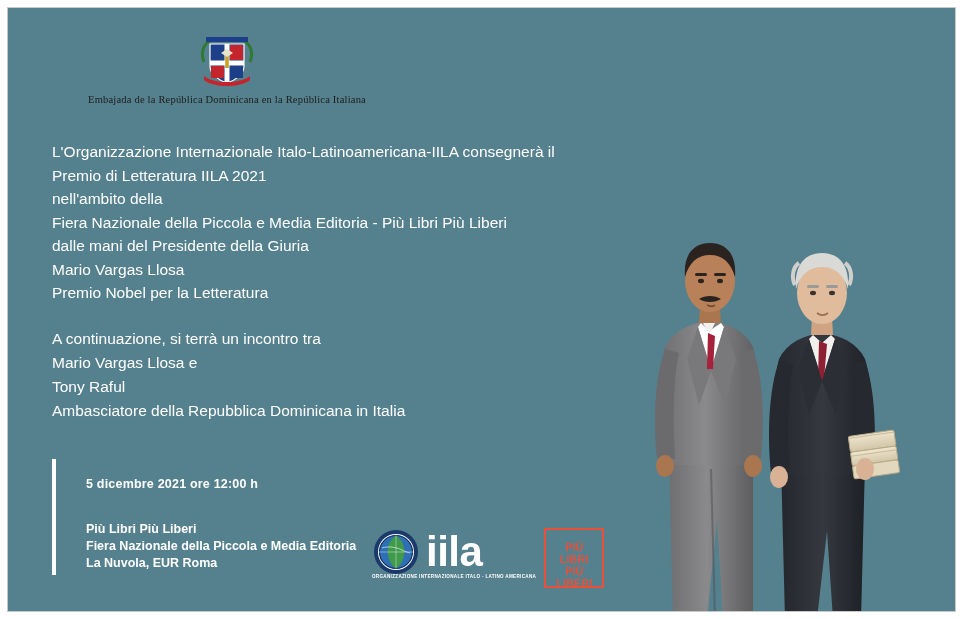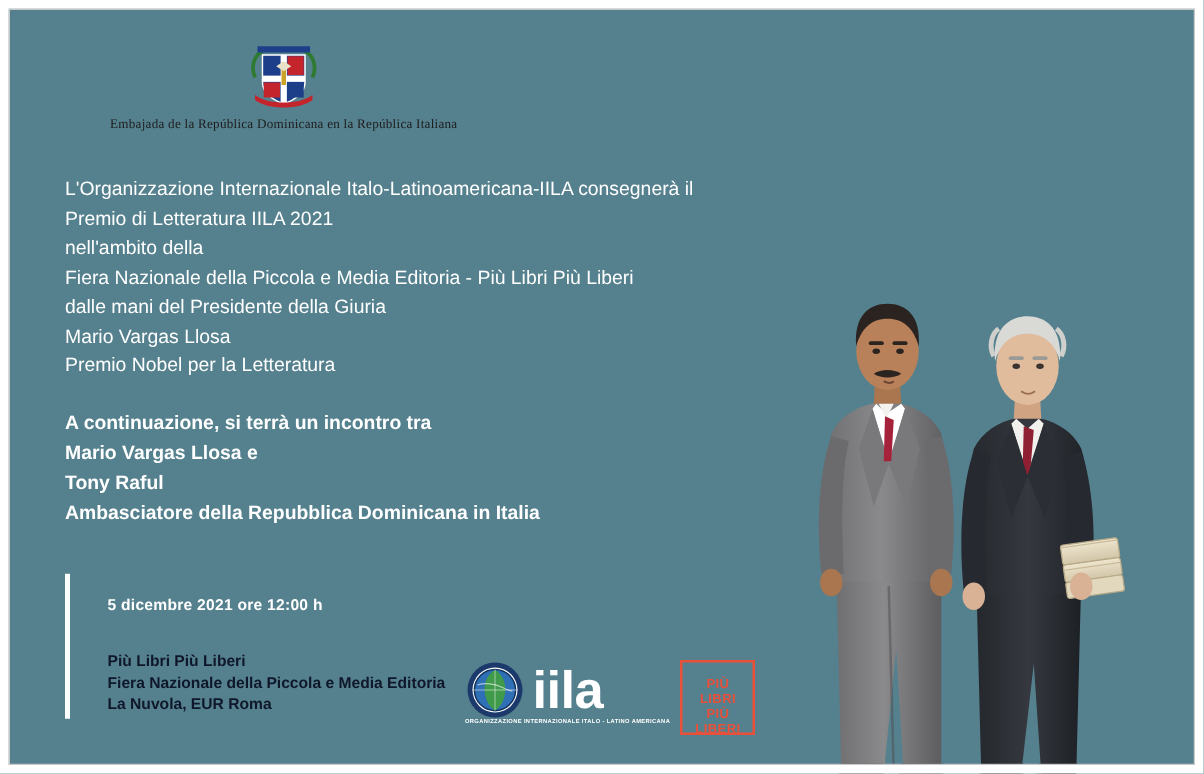--- a/index.html
+++ b/index.html
@@ -64,21 +64,21 @@
     color: #ffffff;
     font-size: 15.5px;
     line-height: 23.5px;
     white-space: nowrap;
   }
   .para1 .line { font-weight: 400; }
   .para2 {
     margin-top: 22px;
   }
   .para2 .line {
-    font-weight: bold;
+    font-weight: normal;
     font-size: 15.5px;
     line-height: 24px;
   }
 
   
   #details {
     position: absolute;
     left: 52px; top: 455px;
     z-index: 20;
   }
@@ -96,21 +96,21 @@
     color: #ffffff;
     font-weight: bold;
     font-size: 12.5px;
     letter-spacing: .2px;
     white-space: nowrap;
   }
   #venue {
     margin-top: 30px;
   }
   #venue .vline {
-    color: #0f172a;
+    color: #ffffff;
     font-weight: bold;
     font-size: 12.5px;
     line-height: 17px;
     white-space: nowrap;
   }
 
   
   #logos {
     position: absolute;
     left: 372px; top: 528px;

